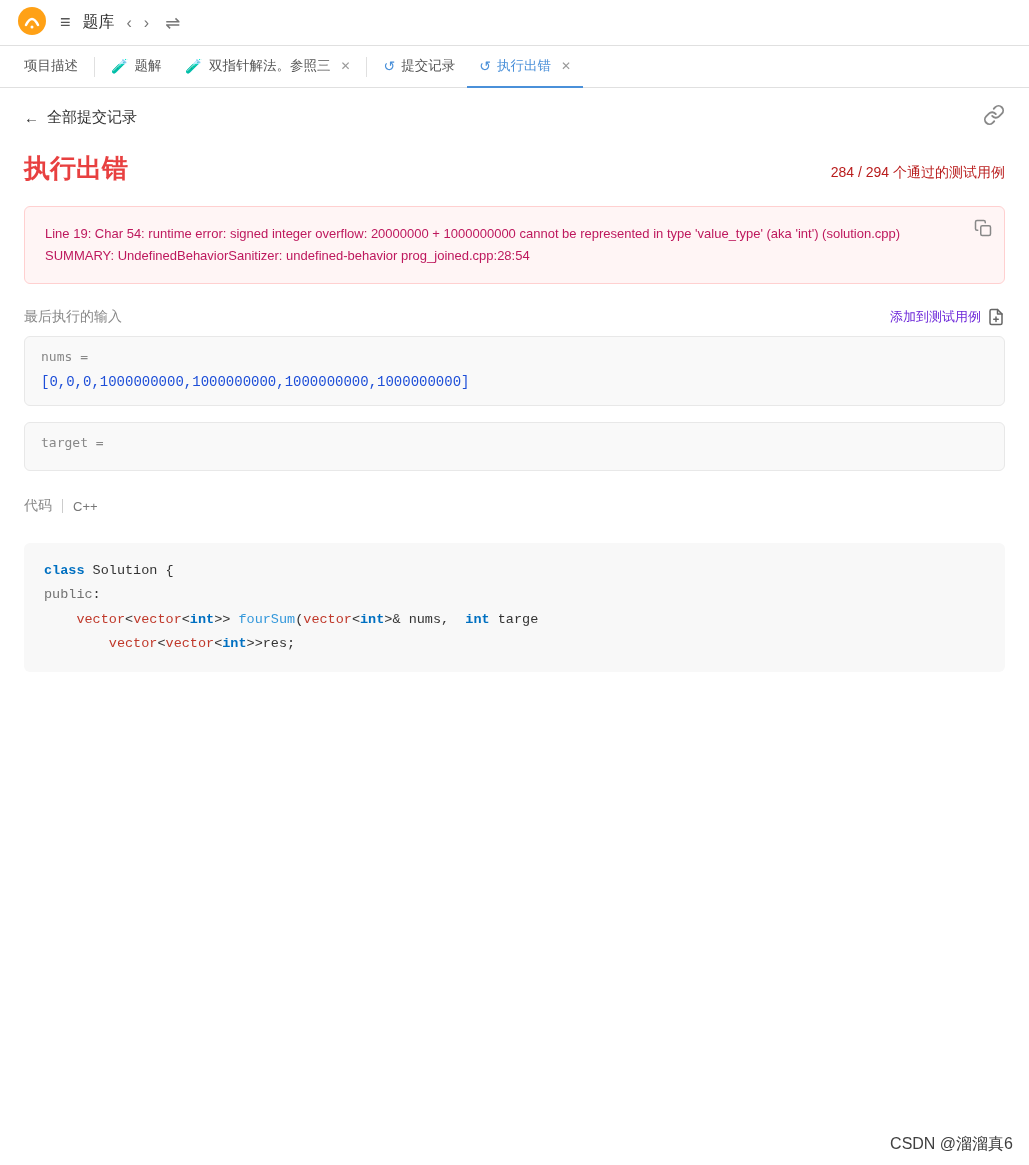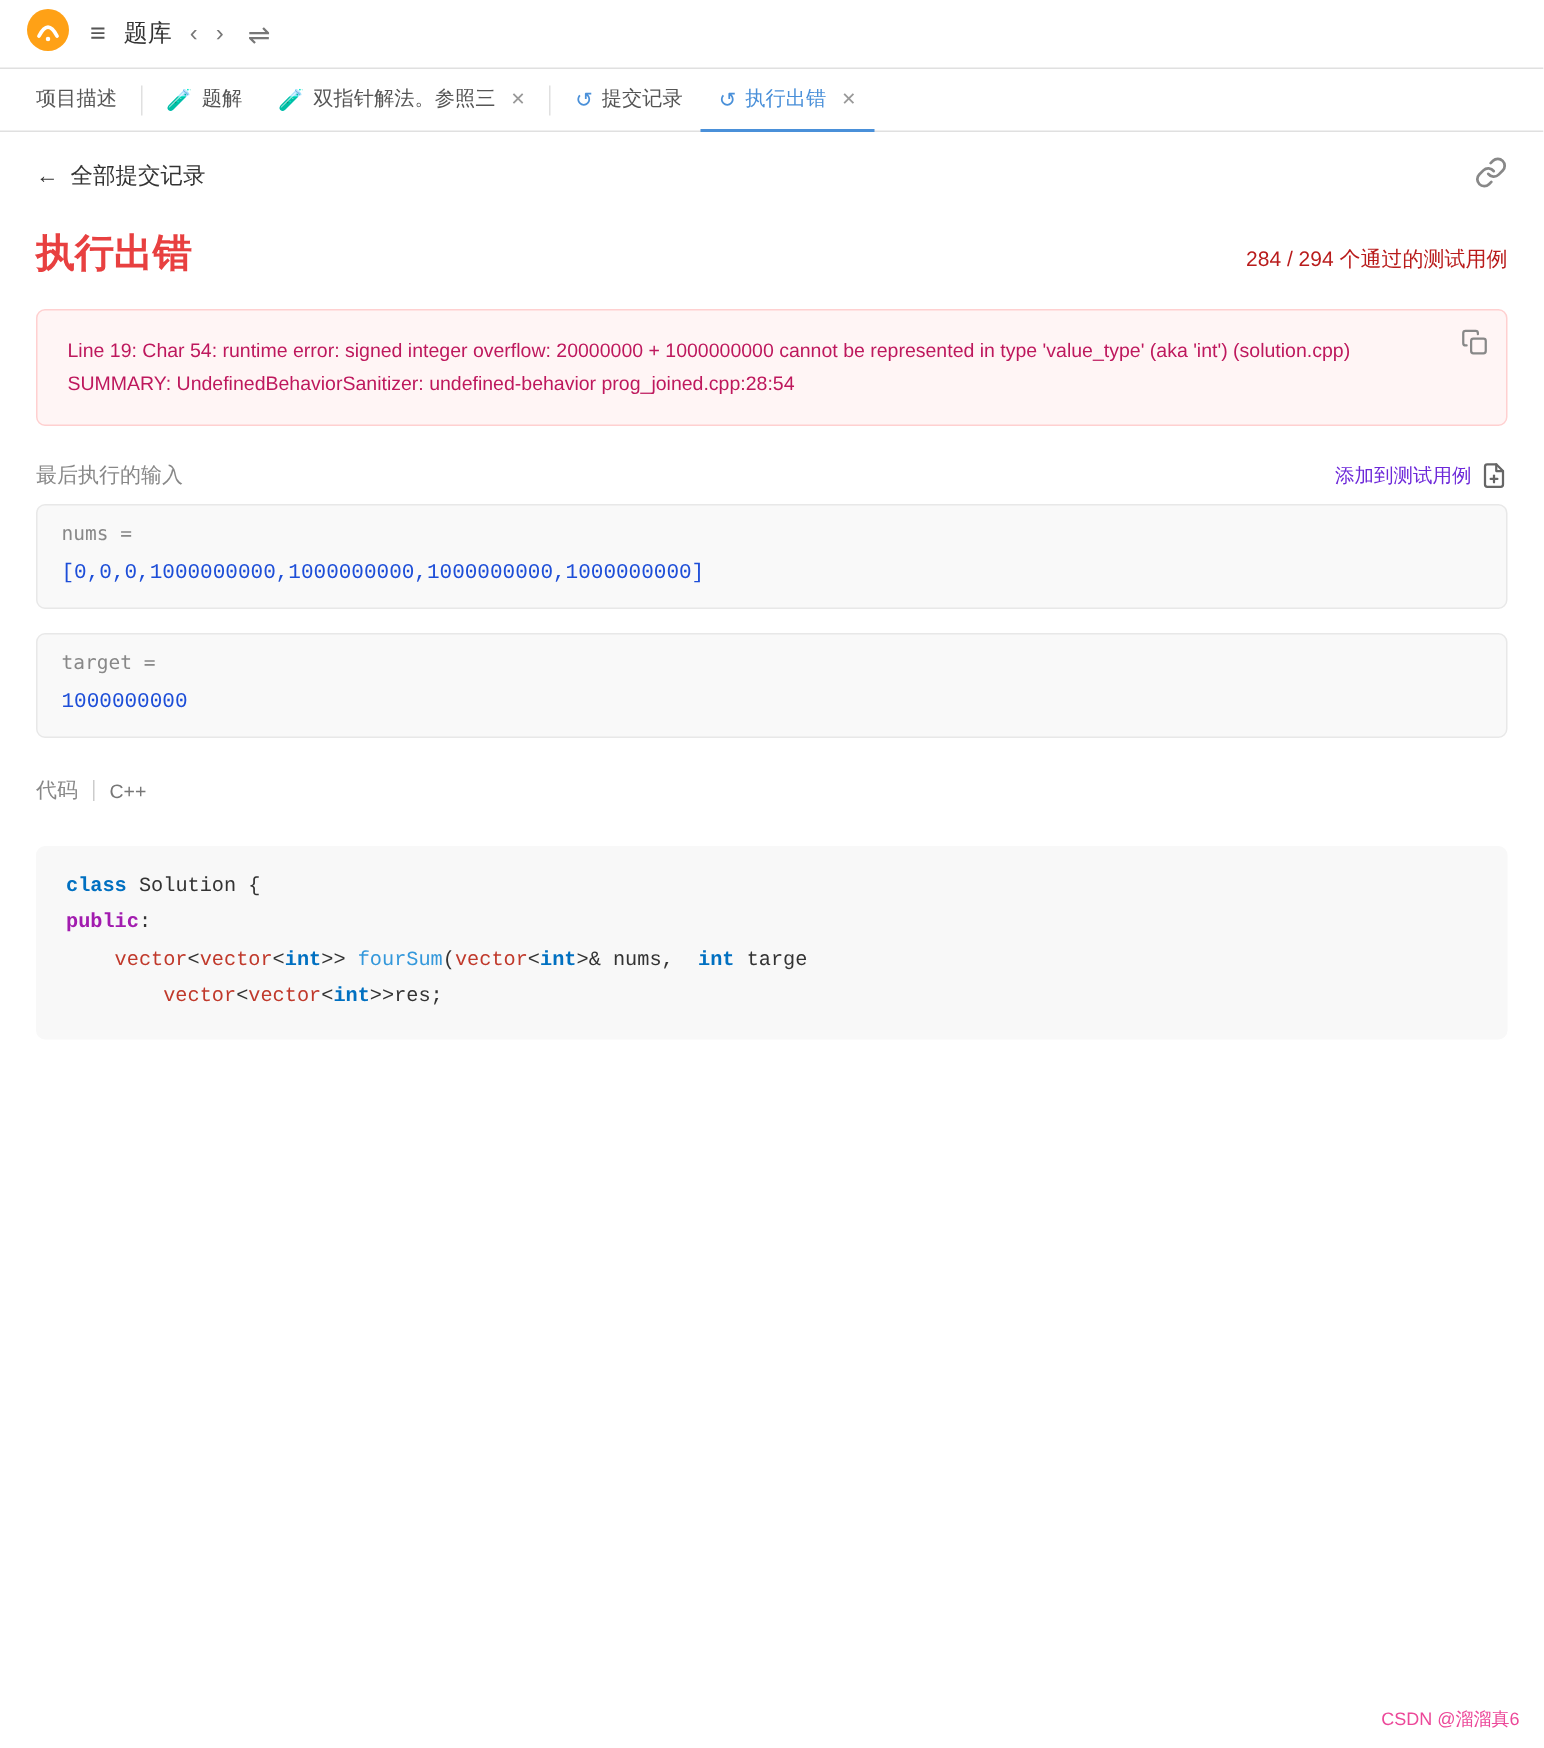--- a/index.html
+++ b/index.html
@@ -226,32 +226,32 @@
       font-family: 'Courier New', Consolas, monospace;
       font-size: 13.5px;
       line-height: 1.8;
       overflow: hidden;
     }
     .code-line {
       display: block;
       white-space: pre;
     }
     .kw { color: #0070c1; font-weight: 600; }      
-    .kw-orange { color: #a21caf; font-weight: 700; } 
+    .kw-orange { color: #737373; font-weight: 400; } 
     .fn { color: #3498db; }                         
     .type { color: #c0392b; }                       
     .plain { color: #333; }
 
     
     .watermark {
       position: fixed;
       bottom: 10px;
       right: 16px;
-      font-size: 12px;
-      color: #ec4899;
+      font-size: 16px;
+      color: #404040;
     }
 
     
     ::-webkit-scrollbar { width: 6px; }
     ::-webkit-scrollbar-thumb { background: #ddd; border-radius: 3px; }
   </style>
 </head>
 <body>
 
 <div class="top-nav">
@@ -355,21 +355,20 @@
     </div>
   </div>
 
   <div class="input-box">
     <div class="input-field-label">nums =</div>
     <div class="input-value">[0,0,0,1000000000,1000000000,1000000000,1000000000]</div>
   </div>
 
   <div class="input-box">
     <div class="input-field-label">target =</div>
-    <div class="input-value">1000000000</div>
   </div>
 
   <div class="code-section-header">
     <span>代码</span>
     <div class="separator"></div>
     <span class="lang-label">C++</span>
   </div>
 
   <div class="code-block">
 

